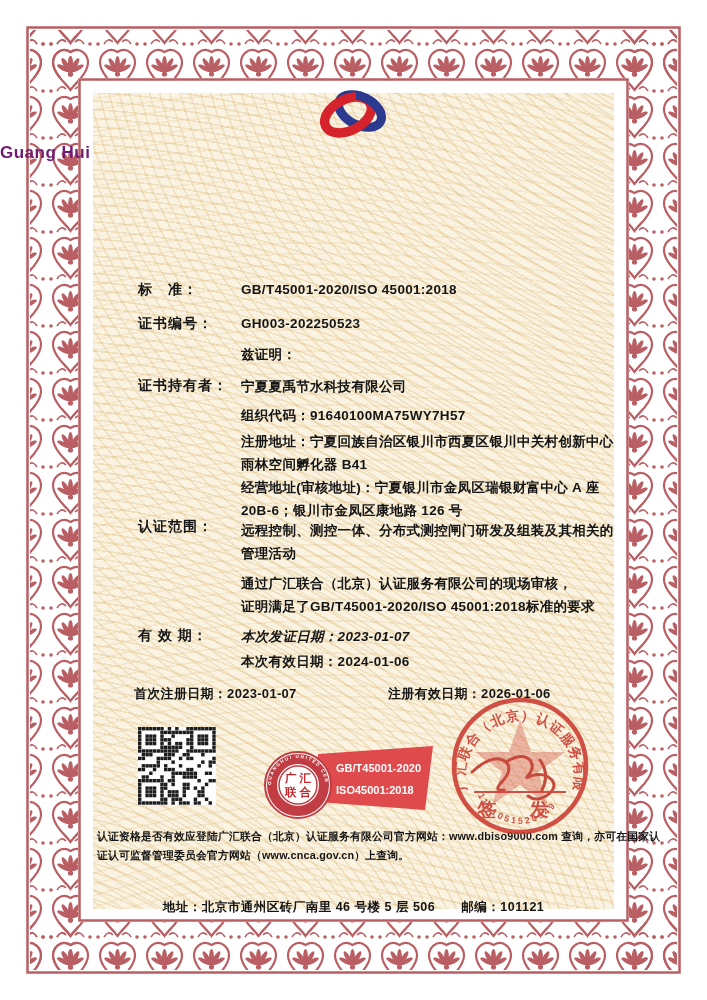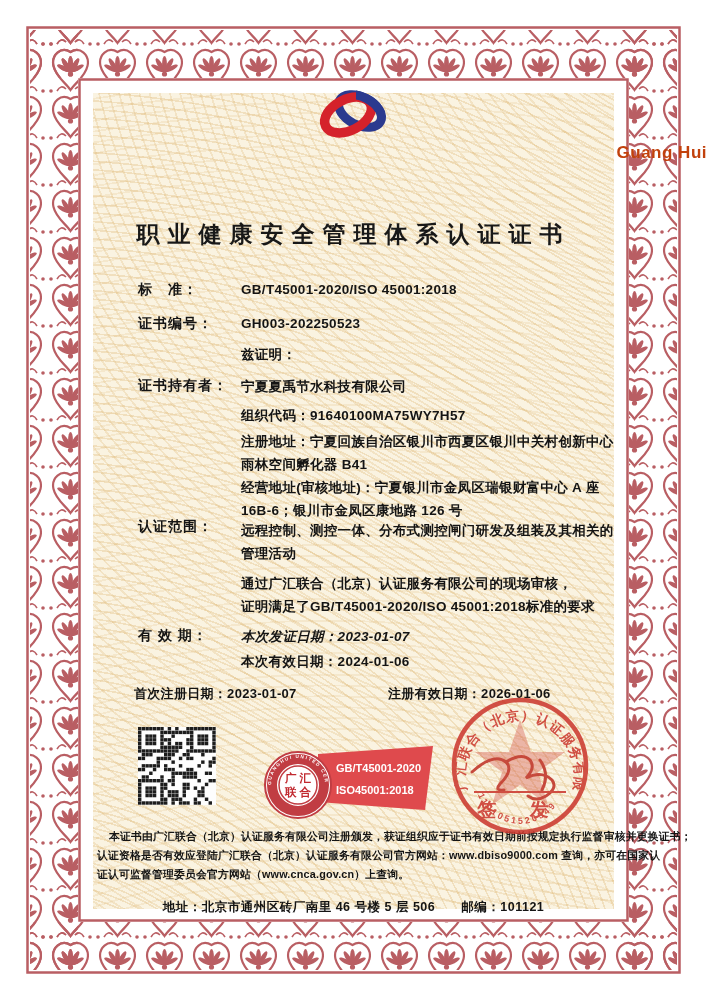--- a/index.html
+++ b/index.html
@@ -19,22 +19,22 @@
   }
   .abs{position:absolute;white-space:nowrap;}
   .title{
     left:0;right:0;top:219px;text-align:center;font-size:23px;font-weight:bold;
     letter-spacing:8px;color:#181818;
   }
   .lbl{font-size:14px;font-weight:bold;letter-spacing:1px;}
   .val{font-size:13.5px;font-weight:bold;letter-spacing:.3px;}
   .wrapval{white-space:normal;width:376px;line-height:23px;}
   .logo-text{
-    left:0;right:0;top:143px;text-align:right;font-size:17px;font-weight:bold;
-    color:#c2410c;letter-spacing:.5px;
+    left:0;right:0;top:143px;text-align:left;font-size:17px;font-weight:bold;
+    color:#701a75;letter-spacing:.5px;
   }
   .footer-par{left:97px;top:827px;width:516px;white-space:normal;
     font-size:10.8px;font-weight:bold;line-height:19px;letter-spacing:.2px;}
   .footer-par .fline{white-space:nowrap;}
   .addr{left:0;right:0;top:899px;text-align:center;font-size:12.5px;font-weight:bold;letter-spacing:.5px;}
   svg{display:block;}
 </style>
 </head>
 <body>
 
@@ -79,38 +79,37 @@
         </clipPath>
       </defs>
     <ellipse cx="44" cy="25" rx="23" ry="14" fill="none" stroke="#2b3a8f" stroke-width="9" transform="rotate(27 44 25)"></ellipse>
     <ellipse cx="32" cy="29" rx="25" ry="15.5" fill="none" stroke="#d5222b" stroke-width="9.5" transform="rotate(-27 32 29)"></ellipse>
     <g clip-path="url(#lc)">
       <ellipse cx="44" cy="25" rx="23" ry="14" fill="none" stroke="#2b3a8f" stroke-width="9" transform="rotate(27 44 25)"></ellipse>
     </g>
   </svg>
   <div class="abs logo-text">Guang Hui</div>
 
-  <div class="abs title">职业健康安全管理体系认证证书</div>
 
   <div class="abs lbl" style="left:138px;top:281px;">标　准：</div>
   <div class="abs val" style="left:241px;top:282px;">GB/T45001-2020/ISO 45001:2018</div>
 
   <div class="abs lbl" style="left:138px;top:315px;">证书编号：</div>
   <div class="abs val" style="left:241px;top:316px;">GH003-202250523</div>
 
   <div class="abs val" style="left:241px;top:346px;">兹证明：</div>
 
   <div class="abs lbl" style="left:138px;top:377px;">证书持有者：</div>
   <div class="abs val" style="left:241px;top:378px;">宁夏夏禹节水科技有限公司</div>
 
   <div class="abs val" style="left:241px;top:407px;">组织代码：91640100MA75WY7H57</div>
 
   <div class="abs val wrapval" style="left:241px;top:430px;">注册地址：宁夏回族自治区银川市西夏区银川中关村创新中心雨林空间孵化器 B41</div>
 
-  <div class="abs val wrapval" style="left:241px;top:476px;">经营地址(审核地址)：宁夏银川市金凤区瑞银财富中心 A 座 16B-6；银川市金凤区康地路 126 号</div>
+  <div class="abs val wrapval" style="left:241px;top:476px;">经营地址(审核地址)：宁夏银川市金凤区瑞银财富中心 A 座 20B-6；银川市金凤区康地路 126 号</div>
 
   <div class="abs lbl" style="left:138px;top:518px;">认证范围：</div>
   <div class="abs val wrapval" style="left:241px;top:519px;">远程控制、测控一体、分布式测控闸门研发及组装及其相关的管理活动</div>
 
   <div class="abs val" style="left:241px;top:575px;">通过广汇联合（北京）认证服务有限公司的现场审核，</div>
   <div class="abs val" style="left:241px;top:598px;">证明满足了GB/T45001-2020/ISO 45001:2018标准的要求</div>
 
   <div class="abs lbl" style="left:138px;top:627px;text-align:center;">有 效 期：</div>
   <div class="abs val" style="left:241px;top:628px;font-style:italic;">本次发证日期：2023-01-07</div>
   <div class="abs val" style="left:241px;top:653px;">本次有效日期：2024-01-06</div>
@@ -362,21 +361,20 @@
     <circle cx="42" cy="43" r="26" fill="none" stroke="#c13d43" stroke-width="10"></circle>
     <text font-size="4.6" fill="#ffffff" font-weight="bold" letter-spacing="1.5" font-family="Liberation Sans, sans-serif">
       <textPath href="#badgeArc">GUANGHUI UNITED CERTIFICATION SERVICE</textPath>
     </text>
     <circle cx="42" cy="43" r="19" fill="#ffffff" stroke="#c13d43" stroke-width="1.5"></circle>
     <text x="42" y="40" text-anchor="middle" font-size="11.5" font-weight="bold" fill="#c1292f" font-family="Liberation Sans, sans-serif">广 汇</text>
     <text x="42" y="54" text-anchor="middle" font-size="11.5" font-weight="bold" fill="#c1292f" font-family="Liberation Sans, sans-serif">联 合</text>
   </svg>
 
   <div class="abs footer-par">
-    <div class="fline" style="text-indent:12px;">本证书由广汇联合（北京）认证服务有限公司注册颁发，获证组织应于证书有效日期前按规定执行监督审核并更换证书；</div>
     <div class="fline">认证资格是否有效应登陆广汇联合（北京）认证服务有限公司官方网站：www.dbiso9000.com 查询，亦可在国家认</div>
     <div class="fline">证认可监督管理委员会官方网站（www.cnca.gov.cn）上查询。</div>
   </div>
 
   <div class="abs addr">地址：北京市通州区砖厂南里 46 号楼 5 层 506　　邮编：101121</div>
 
   <svg width="150" height="152" style="position:absolute;left:444px;top:690px;opacity:.88;">
     <defs>
       <path id="stampTop" d="M23,100 A55,55 0 1 1 129,100" fill="none"></path>
       <path id="stampBottom" d="M34,105 A45,45 0 0 0 118,105" fill="none"></path>

